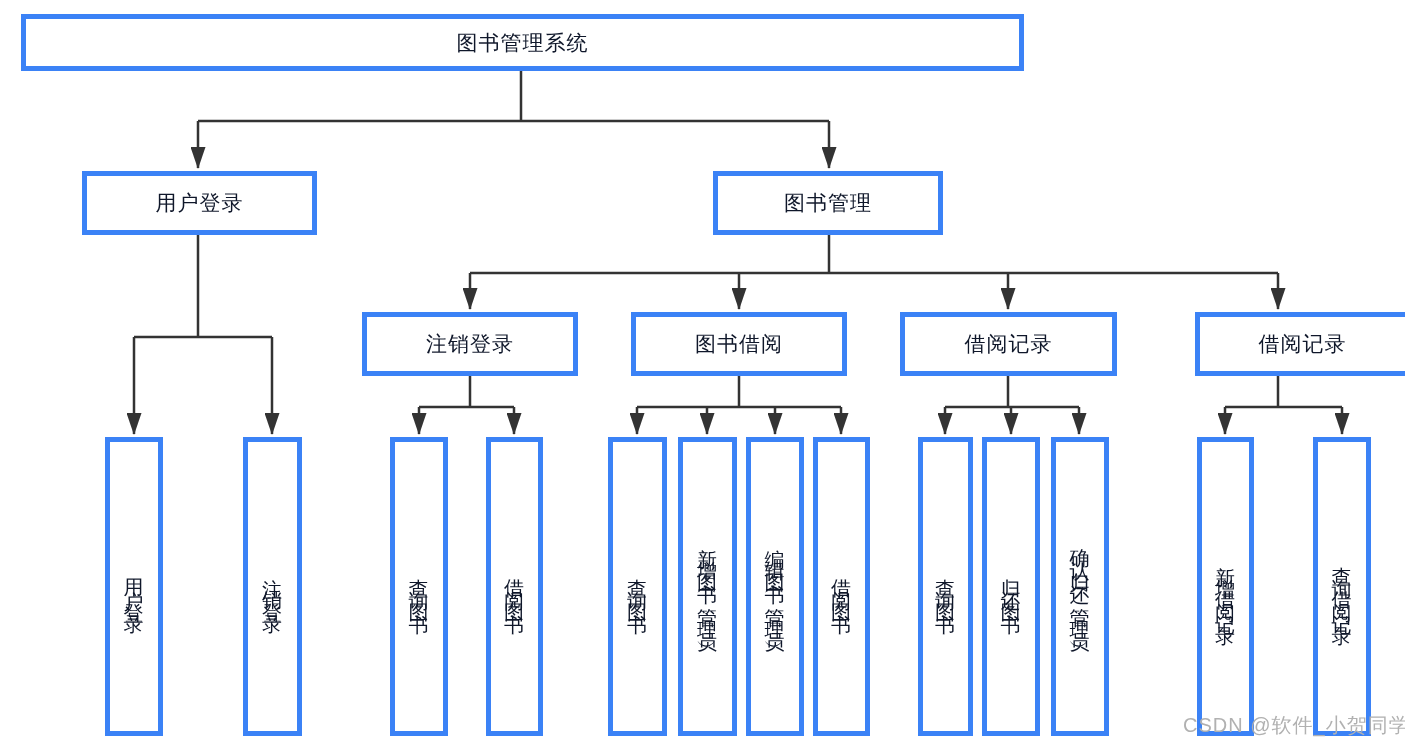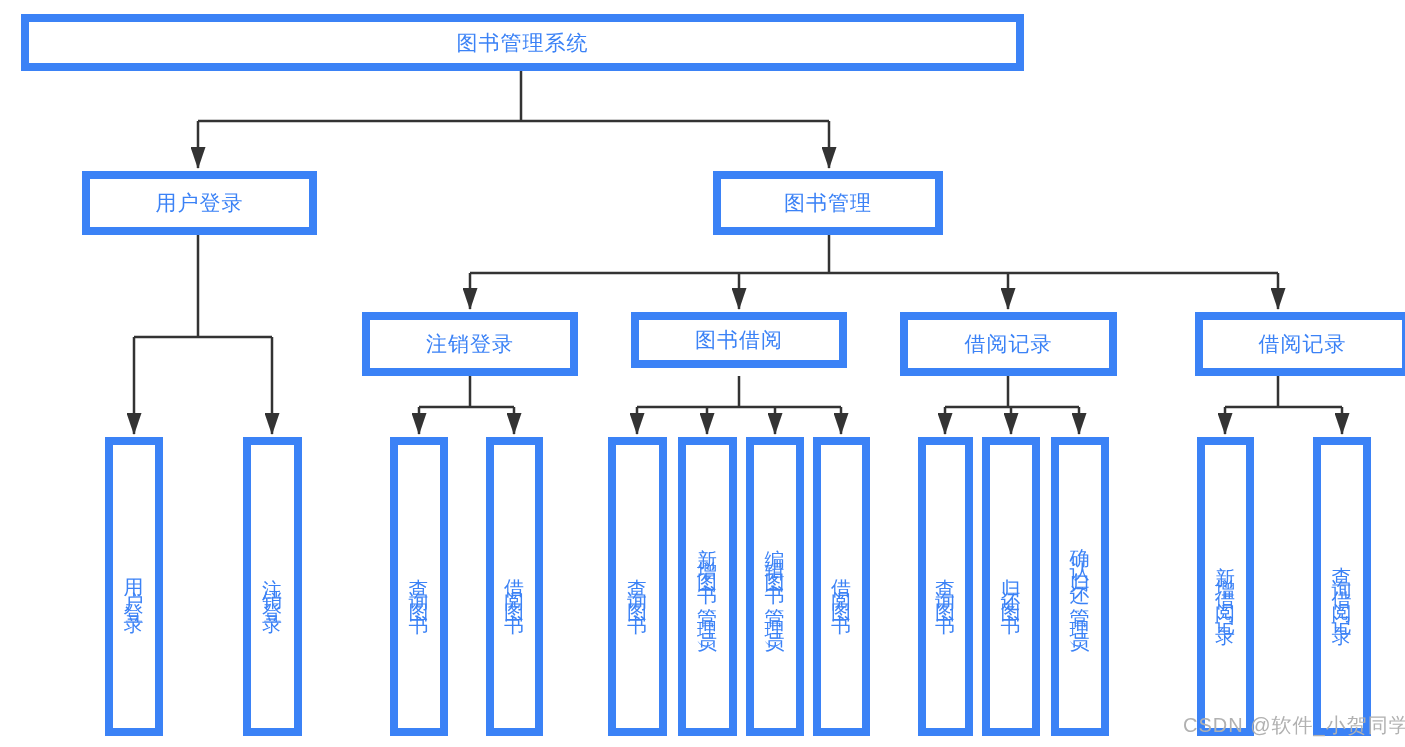--- a/index.html
+++ b/index.html
@@ -14,22 +14,22 @@
   #edges {
     position: absolute;
     left: 0; top: 0;
     width: 1405px; height: 747px;
     z-index: 1;
   }
   .box {
     position: absolute;
     box-sizing: border-box;
     background: #ffffff;
-    border: 8px solid #3b82f6;
-    color: #3b82f6;
+    border: 5px solid #3b82f6;
+    color: #0f172a;
     display: flex;
     align-items: center;
     justify-content: center;
     z-index: 2;
   }
   .box.h { font-size: 21px; letter-spacing: 1px; }
   .box.v { font-size: 20px; }
   .box.v .vtxt {
     writing-mode: vertical-rl;
     text-orientation: mixed;
@@ -95,21 +95,21 @@
       <line x1="1342" y1="407" x2="1342" y2="434" marker-end="url(#arrow)"></line>
     </g>
   </svg>
 
   <div class="box h" style="left:21px; top:14px; width:1003px; height:57px;">图书管理系统</div>
 
   <div class="box h" style="left:82px; top:171px; width:235px; height:64px;">用户登录</div>
   <div class="box h" style="left:713px; top:171px; width:230px; height:64px;">图书管理</div>
 
   <div class="box h" style="left:362px; top:312px; width:216px; height:64px;">注销登录</div>
-  <div class="box h" style="left:631px; top:312px; width:216px; height:56px;font-family:Liberation Mono, monospace;">图书借阅</div>
+  <div class="box h" style="left:631px; top:312px; width:216px; height:64px;font-family:Liberation Mono, monospace;">图书借阅</div>
   <div class="box h" style="left:900px; top:312px; width:217px; height:64px;">借阅记录</div>
   <div class="box h" style="left:1171px; top:312px; width:215px; height:64px;margin-left:24px;">借阅记录</div>
 
   <div class="box v" style="left:105px; top:437px; width:58px; height:299px;">
     <span class="vtxt">用户登录</span>
     </div>
   <div class="box v" style="left:243px; top:437px; width:59px; height:299px;">
     <span class="vtxt">注销登录</span>
     </div>
 

